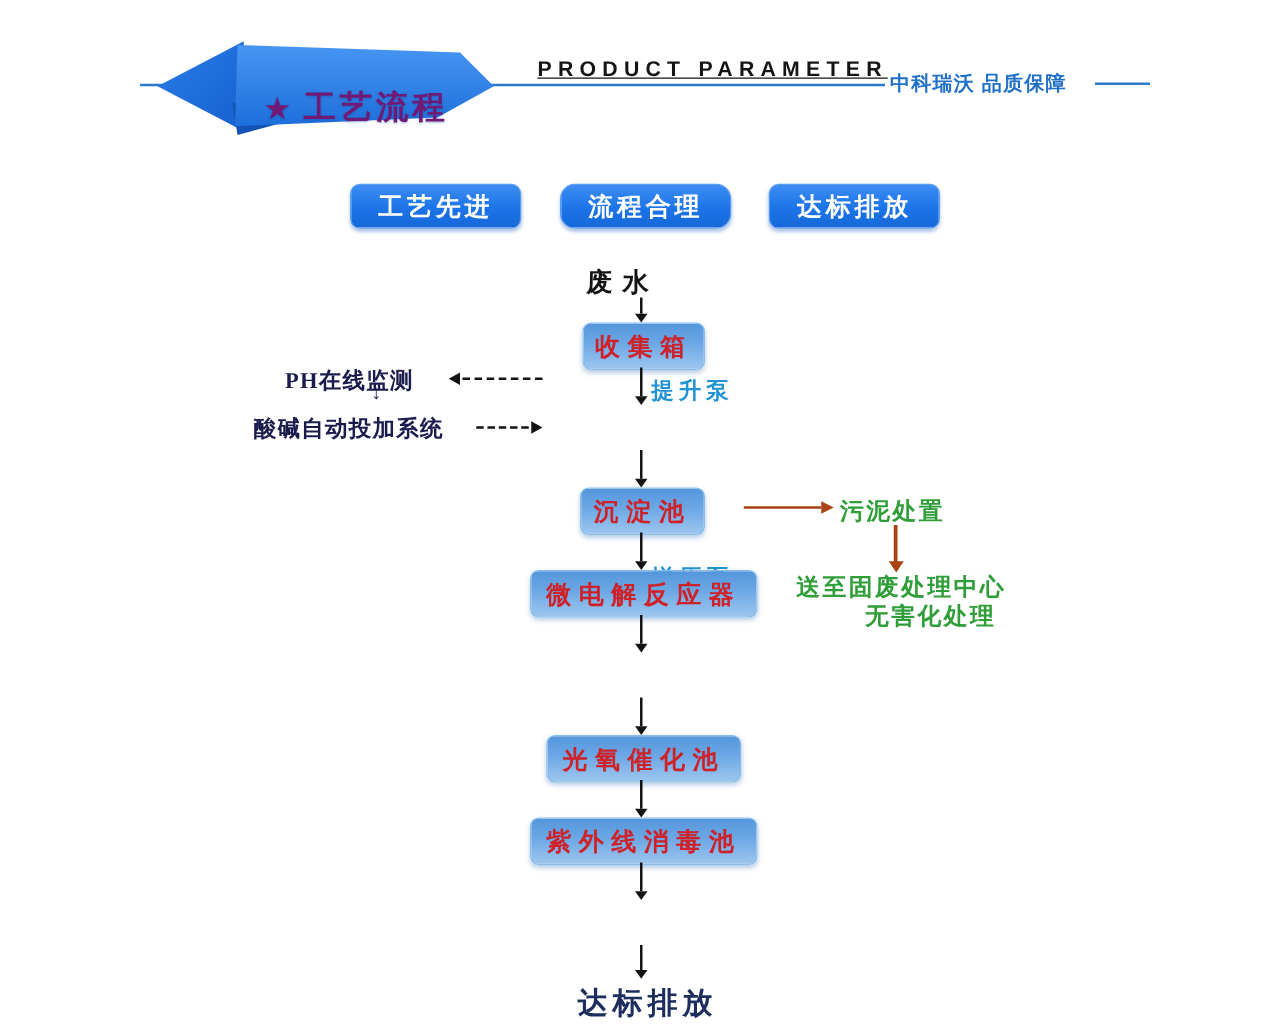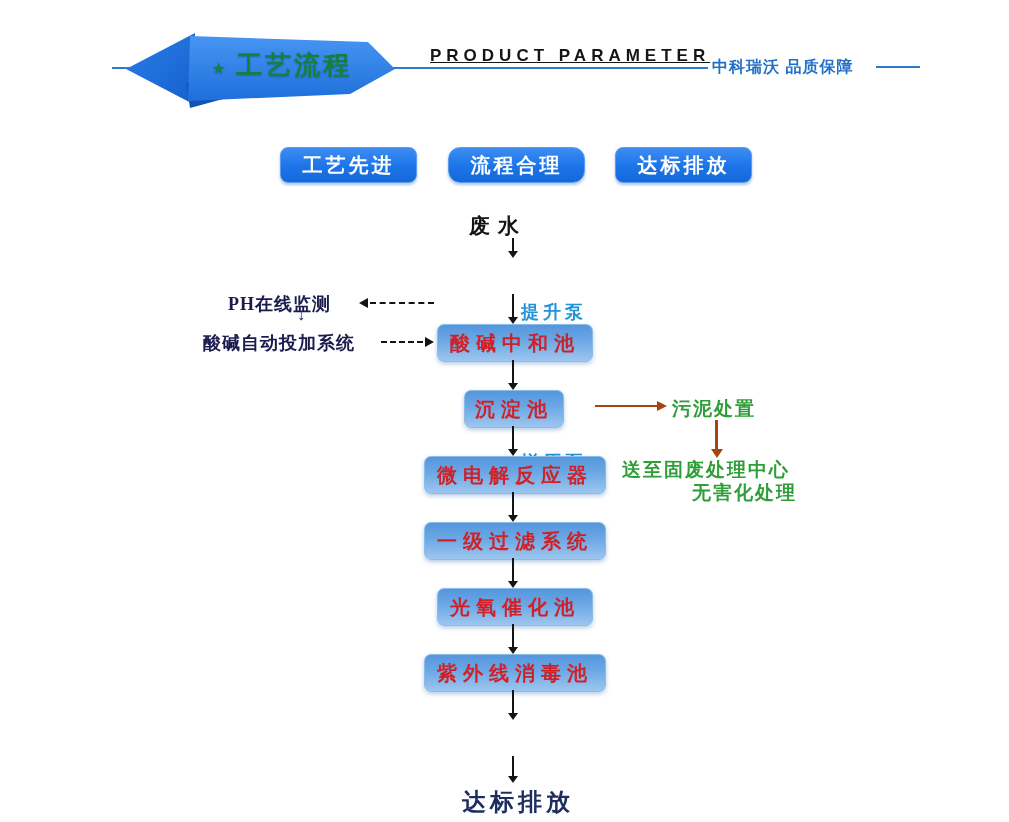--- a/index.html
+++ b/index.html
@@ -6,23 +6,23 @@
   .stage {
     position:relative; width:1009px; height:822px; margin:0 auto;
     background:#ffffff; overflow:hidden;
     font-family:"Liberation Sans", sans-serif;
   }
 
   
   .hline { position:absolute; height:2px; background:#2e7bce; }
   .banner-svg { position:absolute; left:110px; top:24px; width:300px; height:88px; }
   .banner-text {
-    position:absolute; left:212px; top:48px; width:160px;
-    color:#15803d; font-size:26px; font-weight:bold; letter-spacing:3px;
-    white-space:nowrap; z-index:3; text-shadow:0 1px 2px rgba(20,70,160,.45);font-family:Liberation Mono, monospace;
+    position:absolute; left:212px; top:68px; width:160px;
+    color:#701a75; font-size:26px; font-weight:bold; letter-spacing:3px;
+    white-space:nowrap; z-index:3; text-shadow:0 1px 2px rgba(20,70,160,.45);
   }
   .banner-text .star { font-size:22px; margin-right:8px; }
   .en-subtitle {
     position:absolute; left:430px; top:46px;
     font-size:17px; font-weight:bold; letter-spacing:5px; color:#151515;
     white-space:nowrap;
     text-decoration:underline;
   }
   .brand-tagline {
     position:absolute; left:712px; top:57px;
@@ -128,50 +128,49 @@
   <div class="brand-tagline">中科瑞沃  品质保障</div>
 
   <div class="feature-btn" style="left:280px;">工艺先进</div>
   <div class="feature-btn" style="left:448px;border-radius:12px;">流程合理</div>
   <div class="feature-btn" style="left:615px;">达标排放</div>
 
   <div class="source-label" style="left:469px; top:212px;">废水</div>
 
   <div class="varrow" style="left:512px; top:238px; height:13px;"></div>
 
+  <div class="flow-box" style="left:466px; top:258px; width:96px;">收集箱</div>
 
   <div class="varrow" style="left:512px; top:294px; height:23px;"></div>
   <div class="pump-label" style="left:521px; top:300px;">提升泵</div>
 
   <div class="navy-label" style="left:228px; top:292px;">PH在线监测</div>
   <div class="dash-arrow-left" style="left:370px; top:302px; width:64px;"></div>
   <div class="down-glyph" style="left:297px; top:306px;">↓</div>
   <div class="navy-label" style="left:203px; top:331px;">酸碱自动投加系统</div>
   <div class="dash-arrow-right" style="left:381px; top:341px; width:42px;"></div>
 
-  <div class="flow-box" style="left:437px; top:324px; width:154px;">酸碱中和池</div>
 
   <div class="varrow" style="left:512px; top:360px; height:23px;"></div>
 
   <div class="flow-box" style="left:464px; top:390px; width:98px;">沉淀池</div>
 
   <div class="brown-harrow" style="left:595px; top:405px; width:62px;"></div>
   <div class="green-label" style="left:672px; top:396px;">污泥处置</div>
   <div class="brown-varrow" style="left:715px; top:420px; height:30px;"></div>
-  <div class="green-label" style="left:622px; top:457px;">送至固废处理中心</div>
+  <div class="green-label" style="left:637px; top:457px;">送至固废处理中心</div>
   <div class="green-label" style="left:692px; top:480px;">无害化处理</div>
 
   <div class="varrow" style="left:512px; top:426px; height:23px;"></div>
   <div class="pump-label" style="left:521px; top:450px;">增压泵</div>
 
   <div class="flow-box" style="left:424px; top:456px; width:180px;">微电解反应器</div>
 
   <div class="varrow" style="left:512px; top:492px; height:23px;"></div>
 
-  <div class="flow-box" style="left:424px; top:522px; width:180px;">一级过滤系统</div>
 
   <div class="varrow" style="left:512px; top:558px; height:23px;"></div>
 
   <div class="flow-box" style="left:437px; top:588px; width:154px;">光氧催化池</div>
 
   <div class="varrow" style="left:512px; top:624px; height:23px;"></div>
 
   <div class="flow-box" style="left:424px; top:654px; width:180px;">紫外线消毒池</div>
 
   <div class="varrow" style="left:512px; top:690px; height:23px;"></div>

